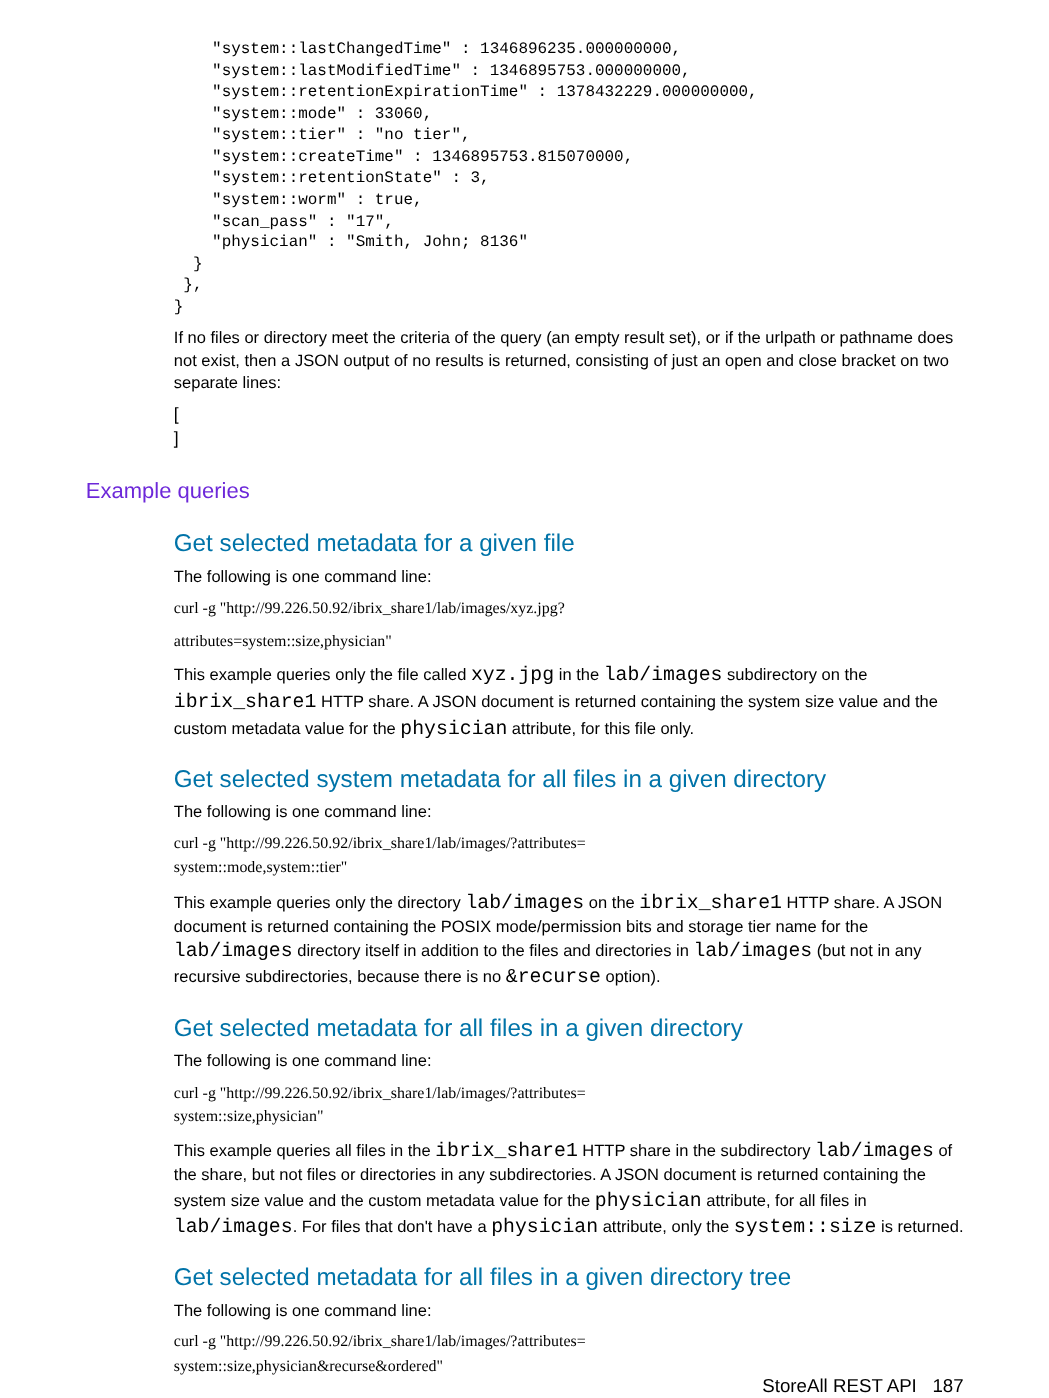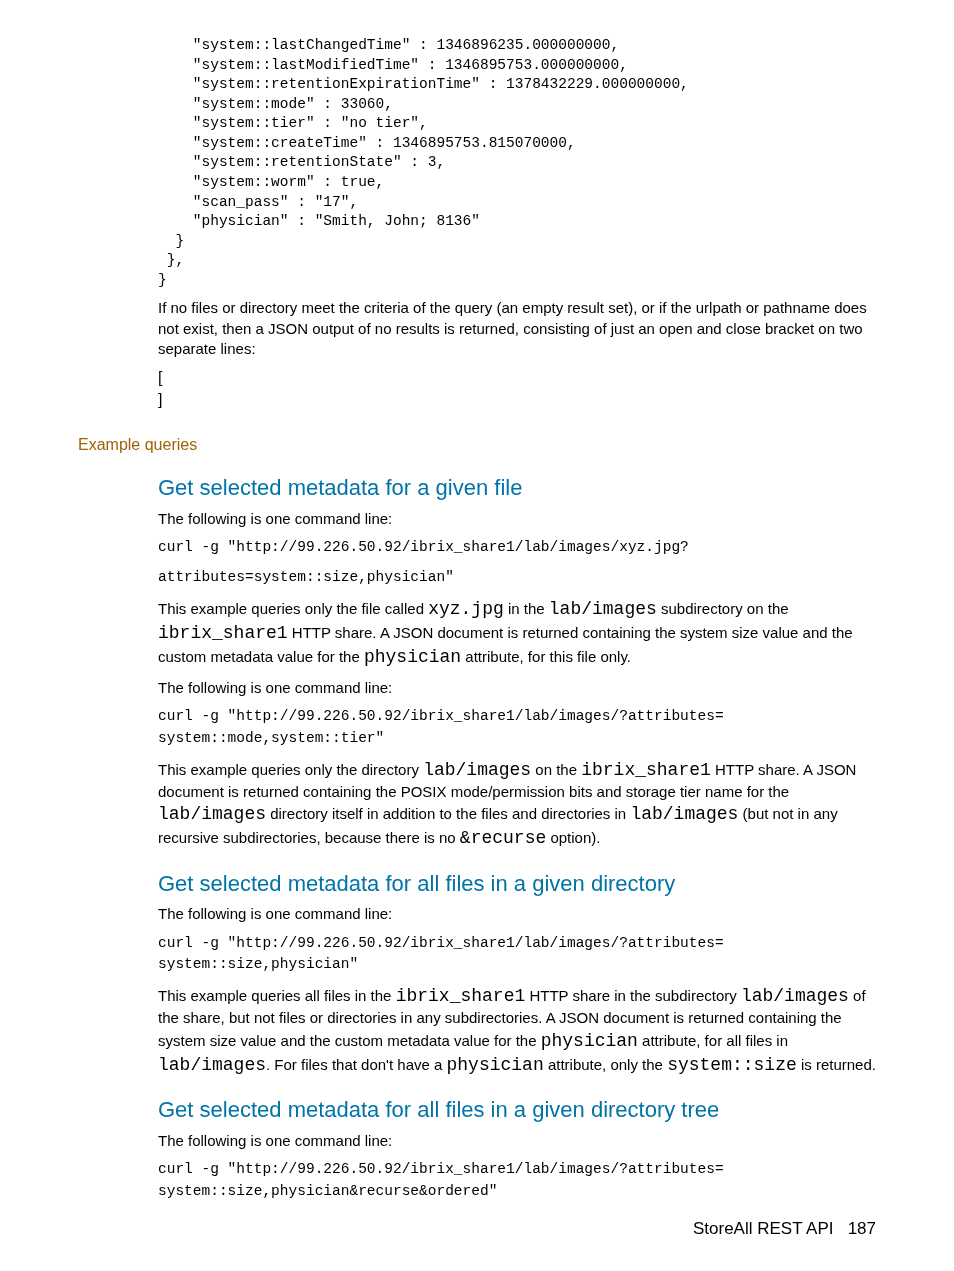--- a/index.html
+++ b/index.html
@@ -33,40 +33,40 @@
     margin: 8px 0 8px 80px;
     line-height: 1.35;
   }
   .brackets {
     font-family: Arial, Helvetica, sans-serif;
     font-size: 16px;
     margin-left: 80px;
     line-height: 1.4;
   }
   h2.section {
-    color: #a16207;
+    color: #6d28d9;
     font-weight: 400;
-    font-size: 16px;
+    font-size: 20px;
     margin: 22px 0 12px 0;
   }
   h3.subsection {
     color: #0073a8;
     font-weight: 400;
     font-size: 22px;
     margin: 18px 0 6px 80px;
   }
   .intro-line {
     margin: 6px 0 6px 80px;
   }
   .mono {
     font-family: "Courier New", Courier, monospace;
     font-size: 18px;
   }
   .code-line {
-    font-family: Liberation Mono, monospace;
+    font-family: Liberation Serif, serif;
     font-size: 14.5px;
     margin: 8px 0 8px 80px;
     white-space: pre-wrap;
     line-height: 1.5;
   }
   .footer {
     position: absolute;
     bottom: 30px;
     right: 78px;
     font-size: 17px;
@@ -101,20 +101,21 @@
   <h2 class="section">Example queries</h2>
 
   <h3 class="subsection">Get selected metadata for a given file</h3>
   <p class="intro-line">The following is one command line:</p>
   <div class="code-line">curl -g "http://99.226.50.92/ibrix_share1/lab/images/xyz.jpg?</div>
   <div class="code-line">attributes=system::size,physician"</div>
   <p class="body-text">
     <span>This example queries only the file called </span><span class="mono">xyz.jpg</span><span> in the </span><span class="mono">lab/images</span><span> subdirectory on the </span><span class="mono">ibrix_share1</span><span> HTTP share. A JSON document is returned containing the system size value and the custom metadata value for the </span><span class="mono">physician</span><span> attribute, for this file only.</span>
   </p>
 
+  <h3 class="subsection">Get selected system metadata for all files in a given directory</h3>
   <p class="intro-line">The following is one command line:</p>
   <div class="code-line">curl -g "http://99.226.50.92/ibrix_share1/lab/images/?attributes=
 system::mode,system::tier"</div>
   <p class="body-text">
     <span>This example queries only the directory </span><span class="mono">lab/images</span><span> on the </span><span class="mono">ibrix_share1</span><span> HTTP share. A JSON document is returned containing the POSIX mode/permission bits and storage tier name for the </span><span class="mono">lab/images</span><span> directory itself in addition to the files and directories in </span><span class="mono">lab/images</span><span> (but not in any recursive subdirectories, because there is no </span><span class="mono">&amp;recurse</span><span> option).</span>
   </p>
 
   <h3 class="subsection">Get selected metadata for all files in a given directory</h3>
   <p class="intro-line">The following is one command line:</p>
   <div class="code-line">curl -g "http://99.226.50.92/ibrix_share1/lab/images/?attributes=

